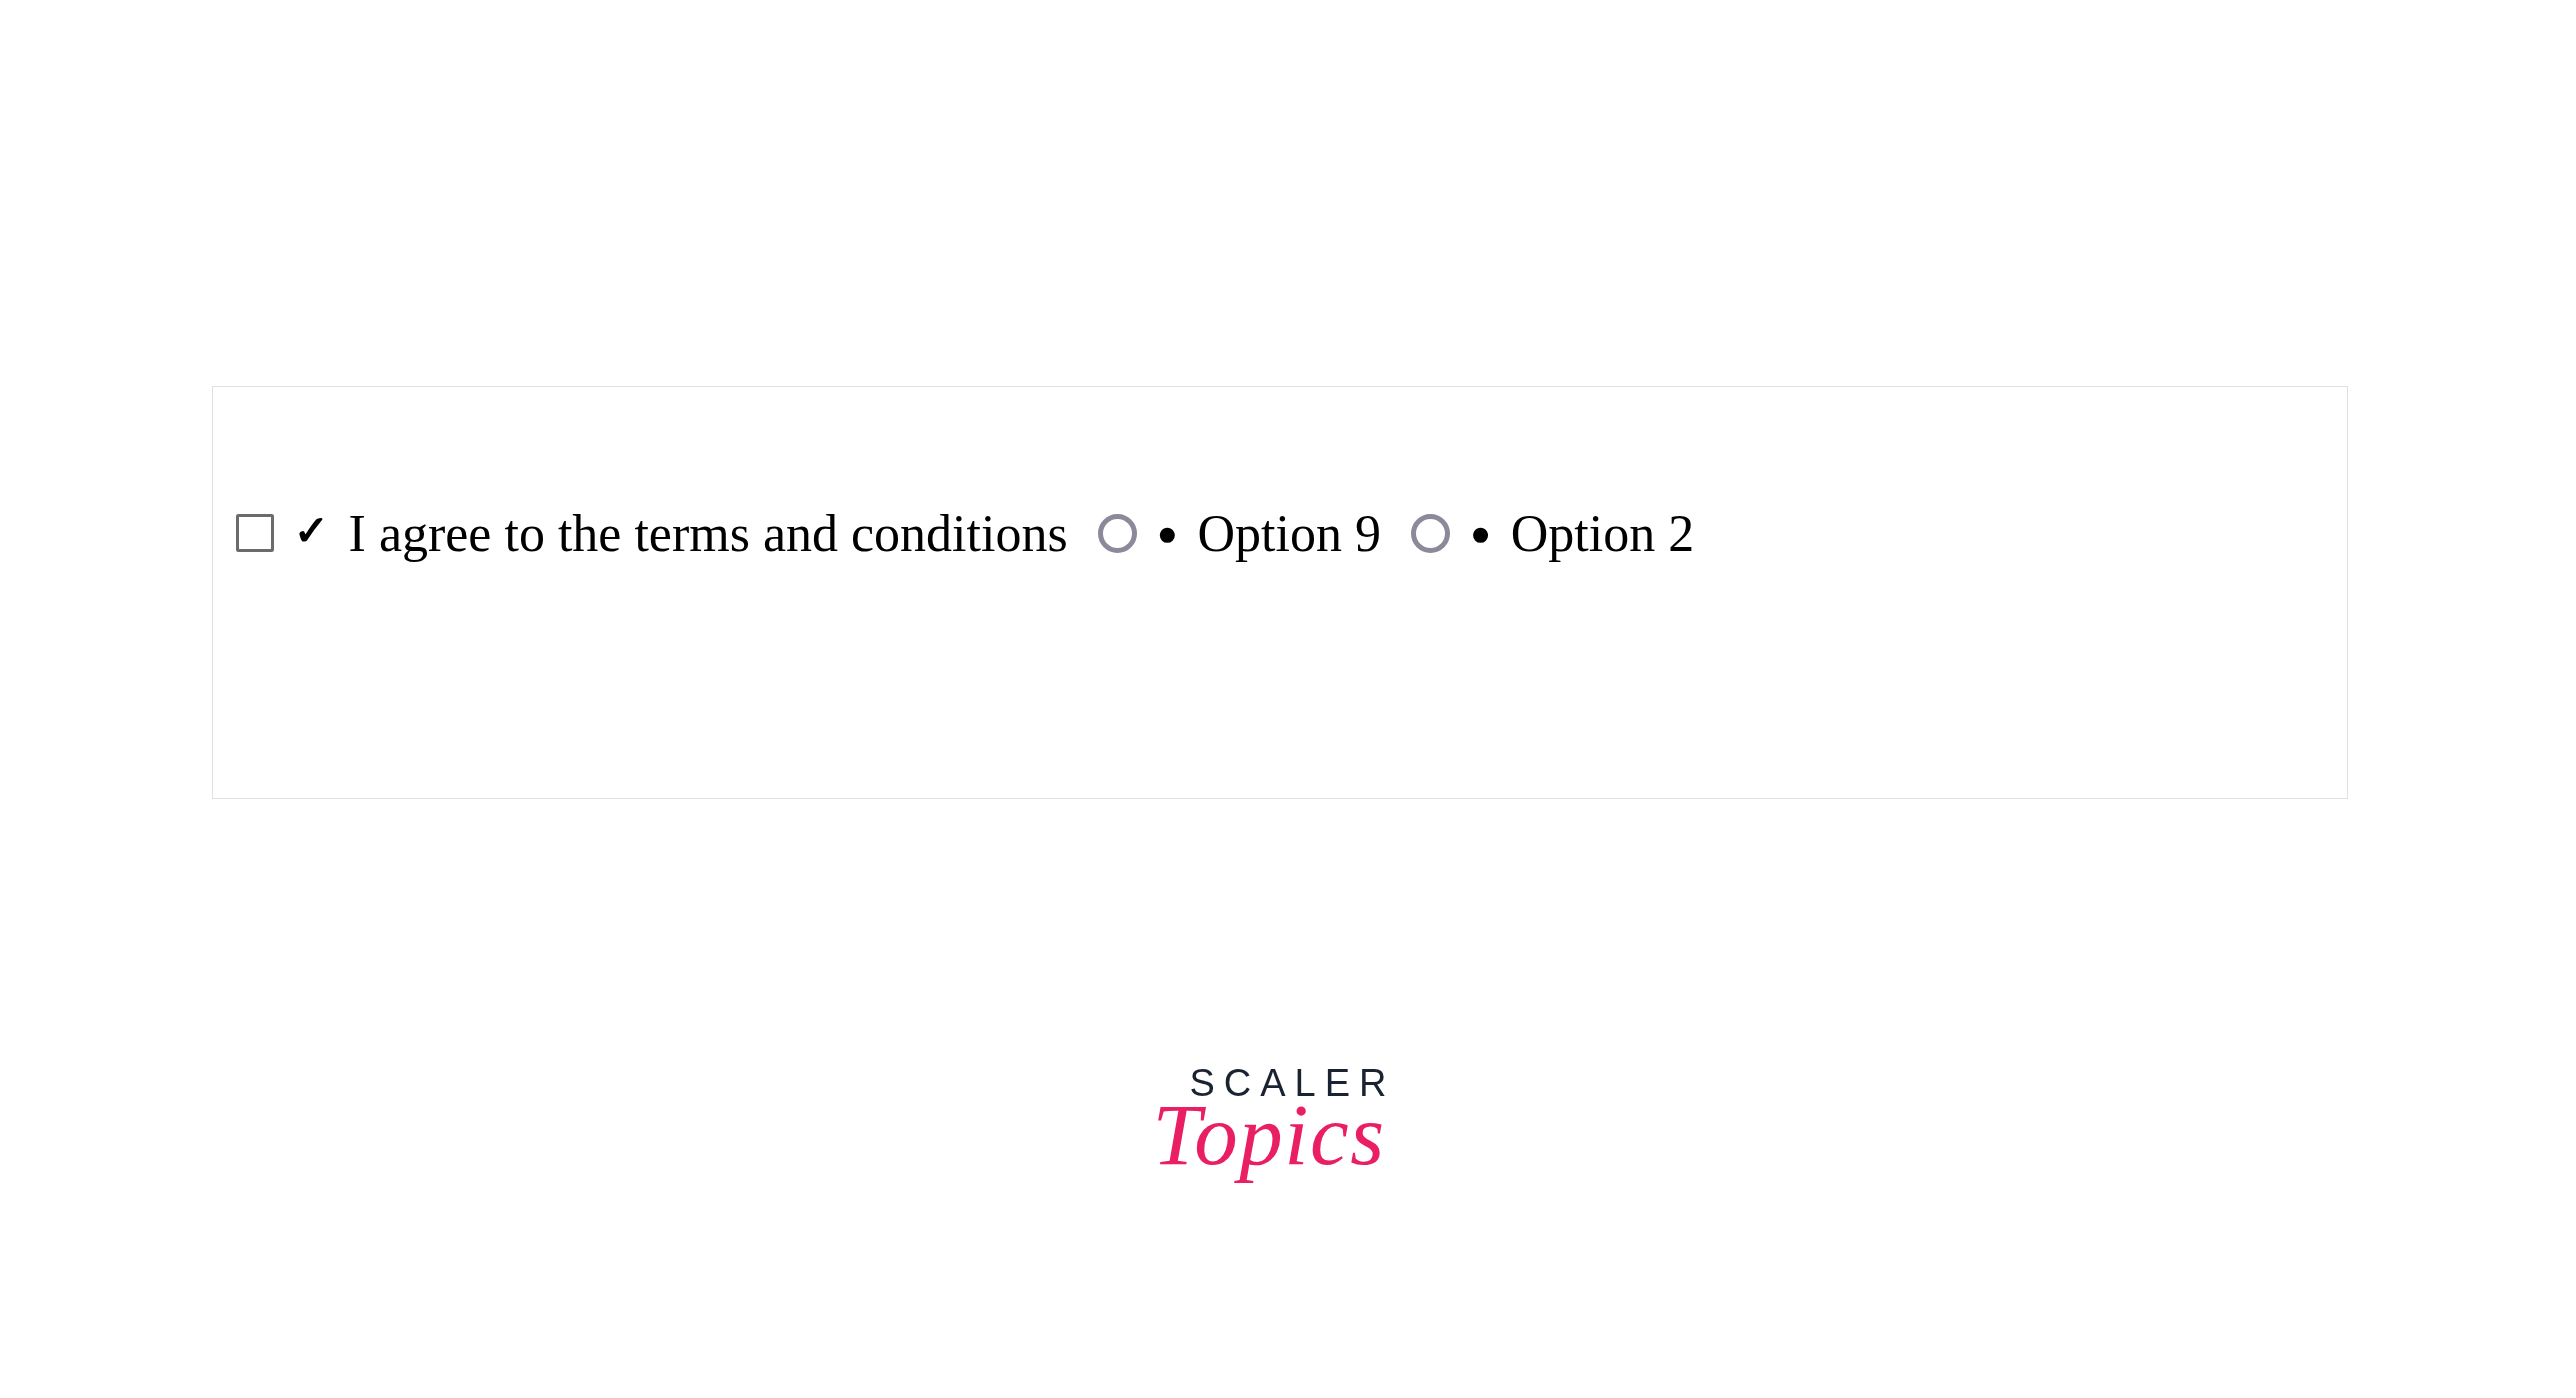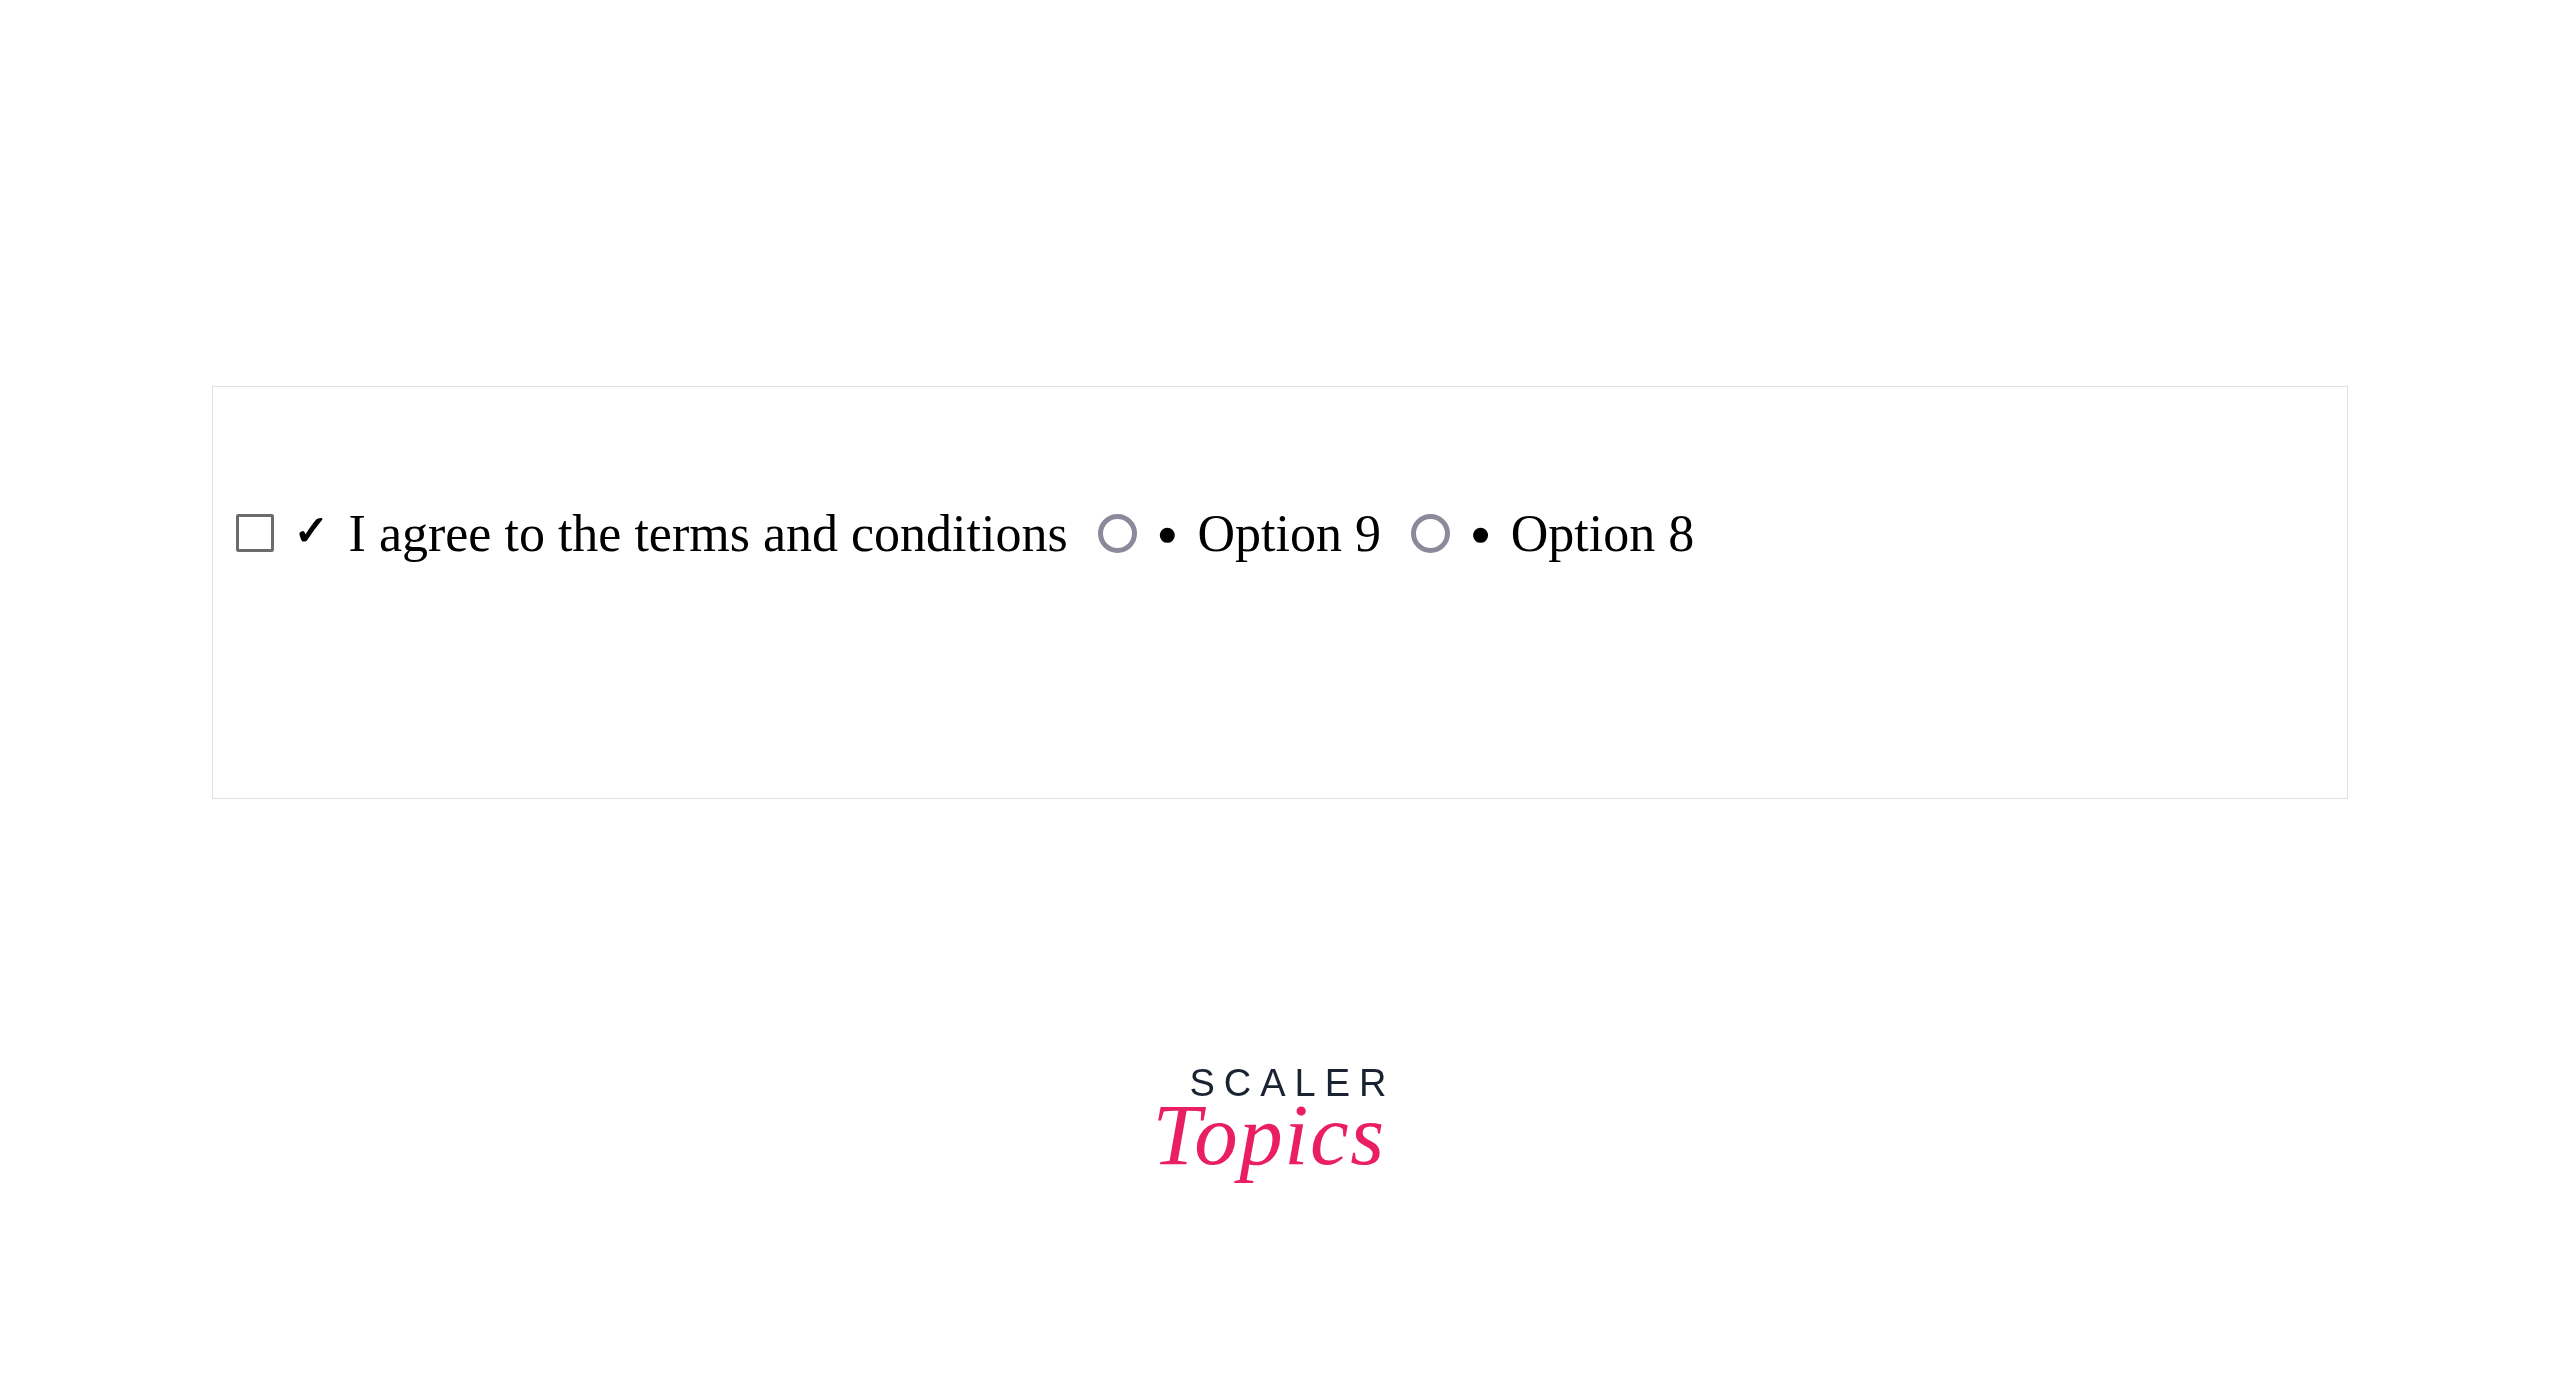--- a/index.html
+++ b/index.html
@@ -109,20 +109,20 @@
   <span class="checkbox"></span>
   <span class="checkmark-bullet">✓</span>
   <span class="label-text">I agree to the terms and conditions</span>
 
   <span class="radio"></span>
   <span class="dot-bullet">●</span>
   <span class="label-text">Option 9</span>
 
   <span class="radio"></span>
   <span class="dot-bullet">●</span>
-  <span class="label-text">Option 8</span>
+  <span class="label-text">Option 2</span>
 </div>
 
 <div class="logo">
   <div class="logo-scaler">SCALER</div>
   <div class="logo-topics">Topics</div>
 </div>
 
 
 </body></html>

